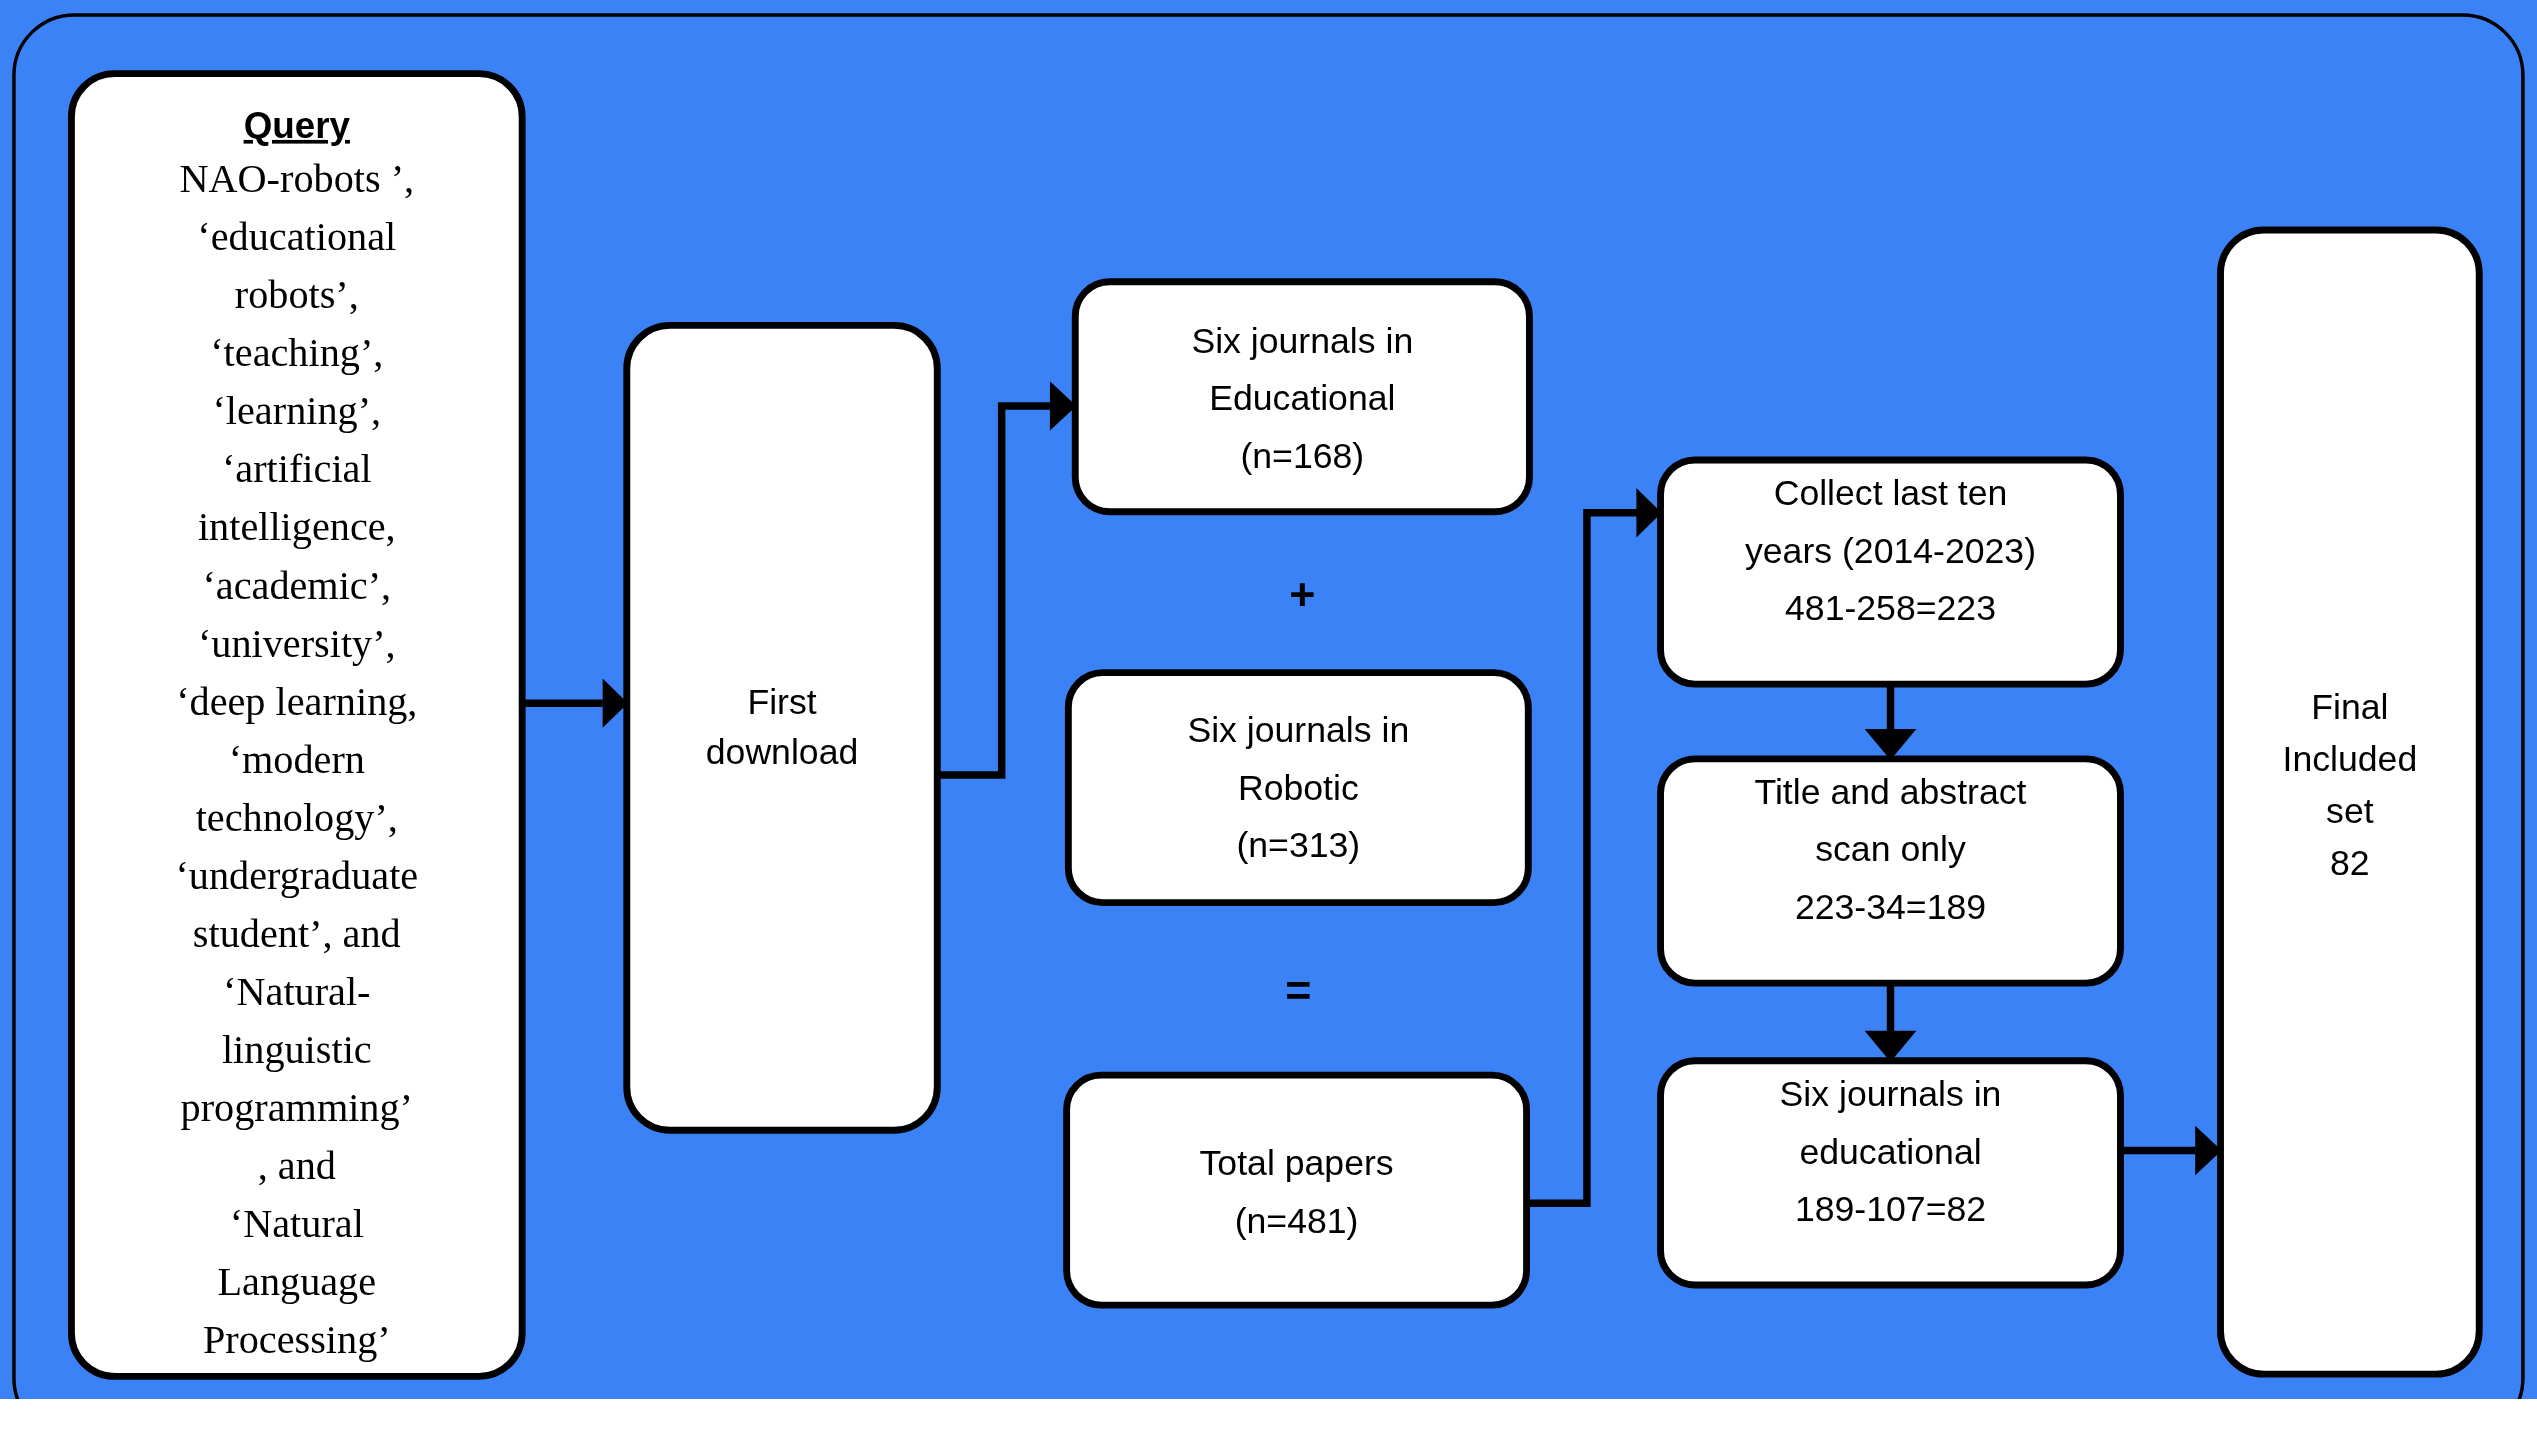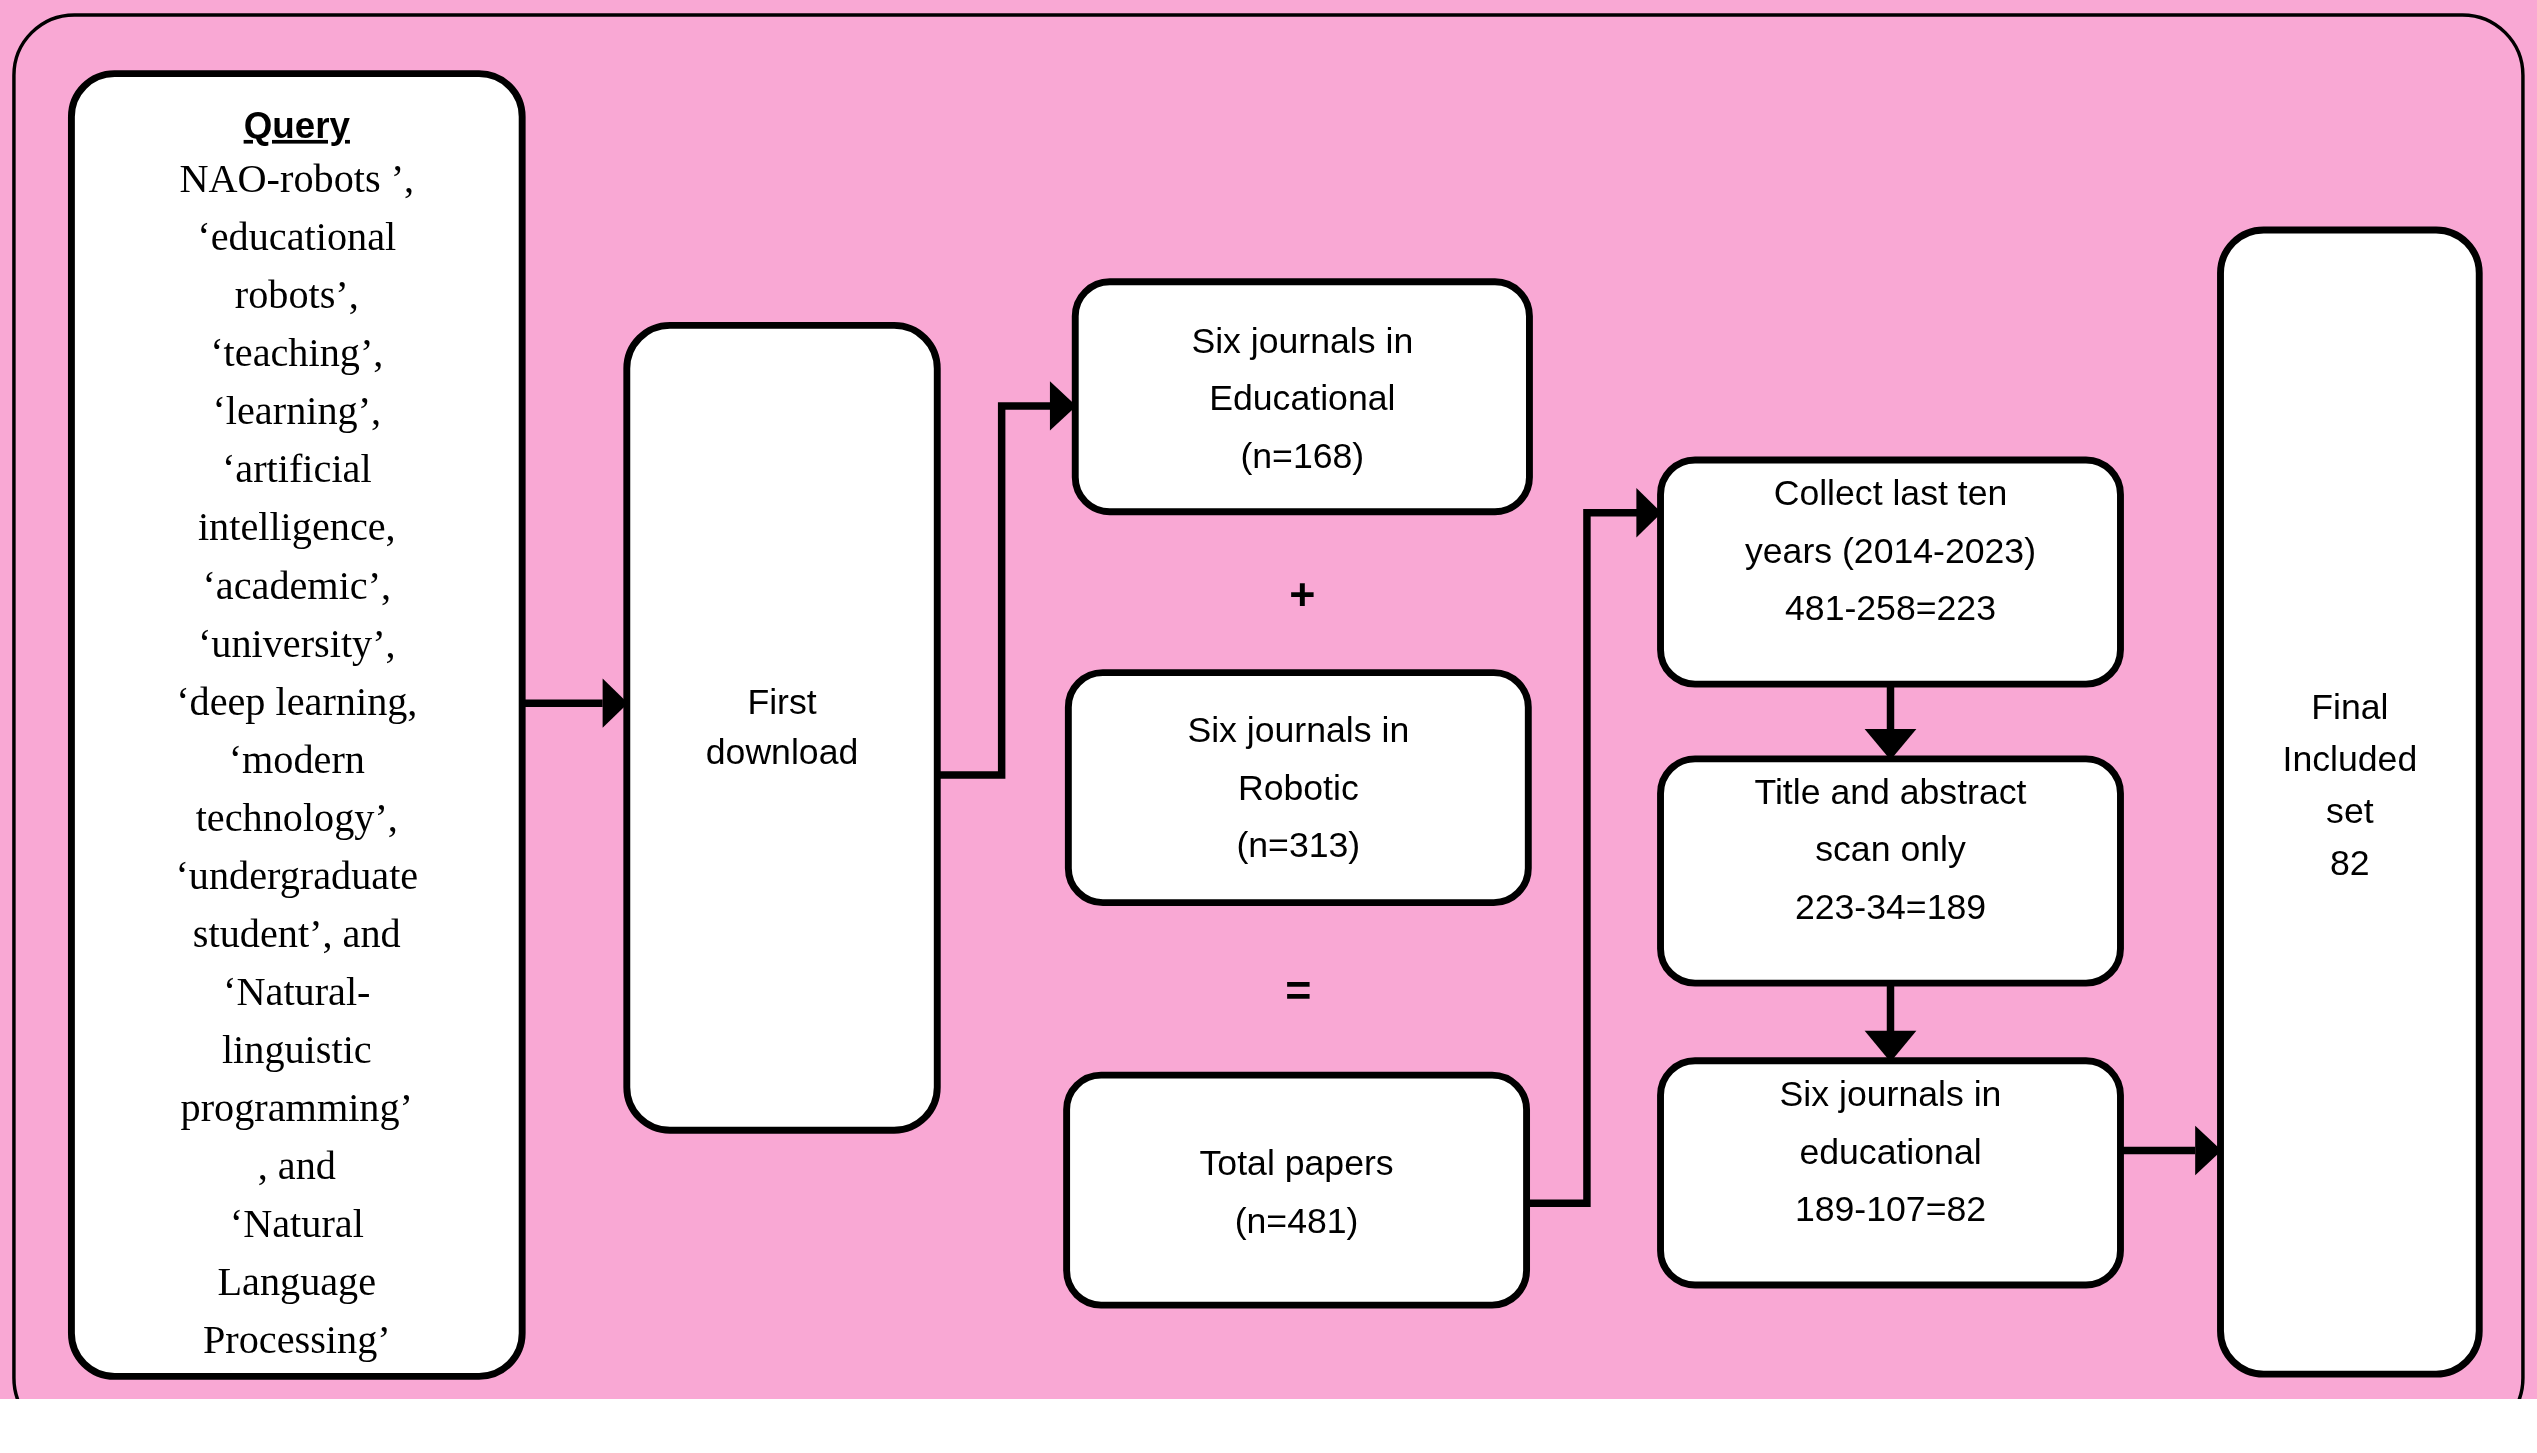--- a/index.html
+++ b/index.html
@@ -4,21 +4,21 @@
 <style>
   html, body {
     margin: 0;
     padding: 0;
     background: #ffffff;
   }
   #stage {
     position: relative;
     width: 2538px;
     height: 1399px;
-    background: #f9a8d4;
+    background: #3b82f6;
     overflow: hidden;
   }
   svg#chart {
     position: absolute;
     left: 0;
     top: 0;
     width: 2538px;
     height: 1454px;
   }
   .node-box {

